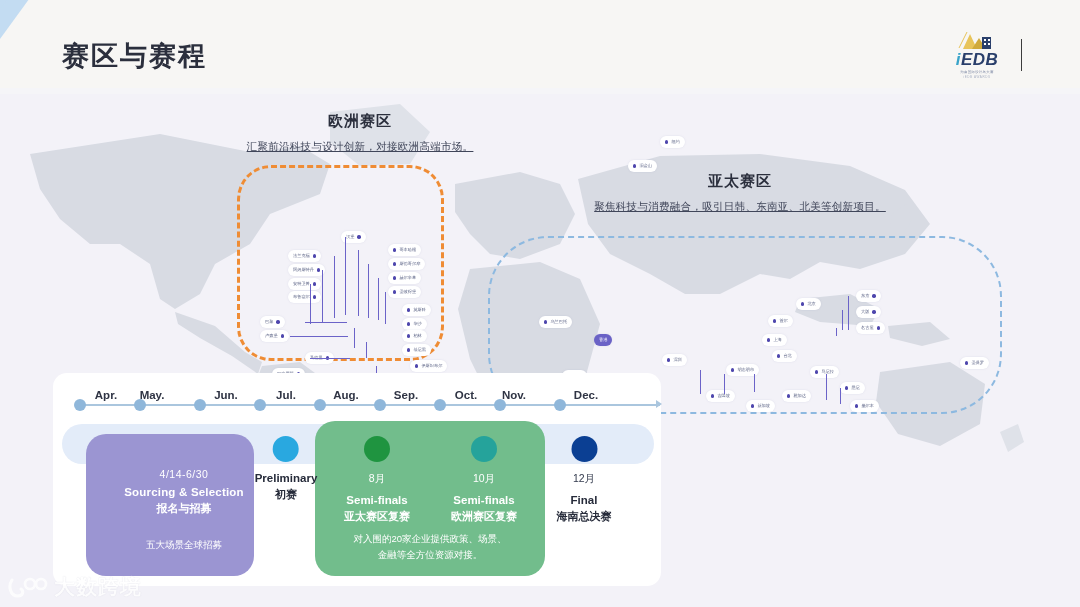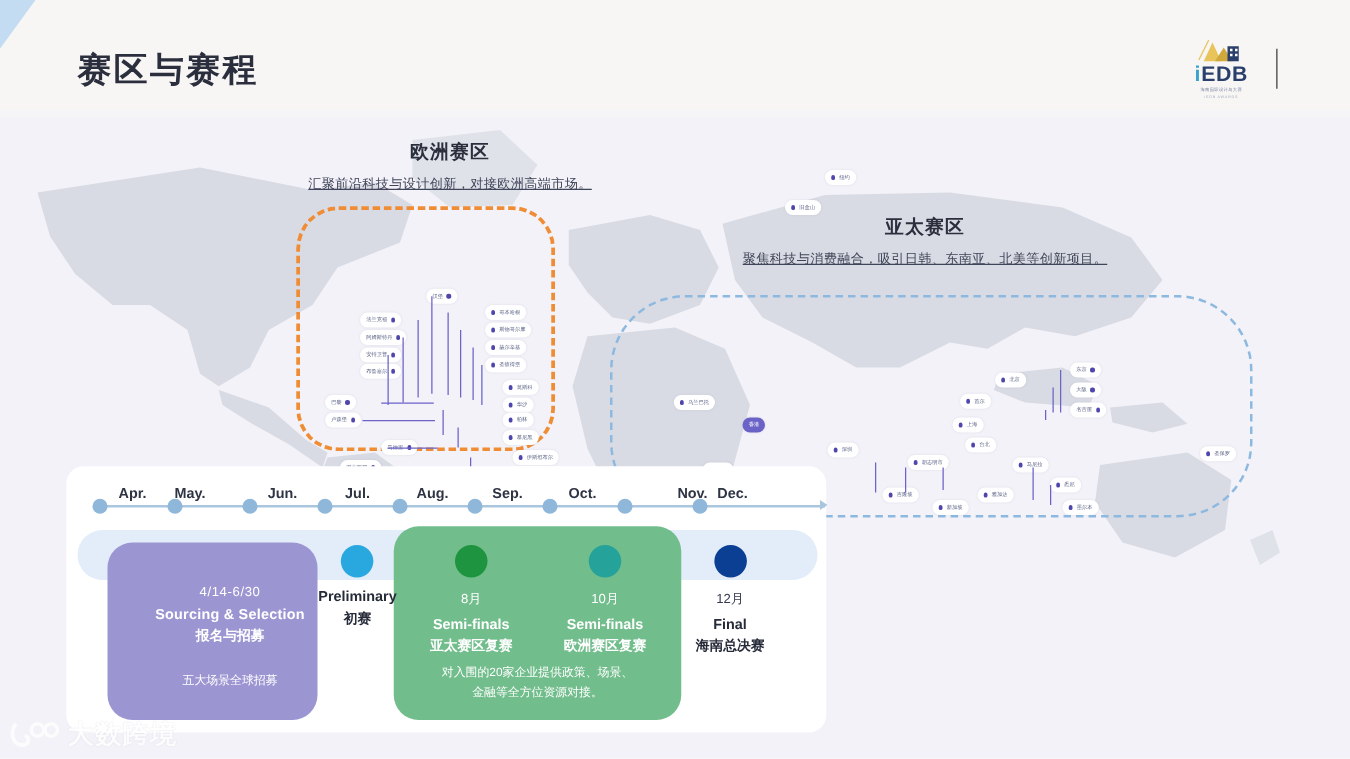--- a/index.html
+++ b/index.html
@@ -41,21 +41,21 @@
   }
 
   .logo-wrap {
     position: absolute; right: 58px; top: 30px;
     display: flex; align-items: center; gap: 13px;
   }
   .iedb { display: flex; flex-direction: column; align-items: center; width: 62px; }
   .iedb-mark { width: 40px; height: 20px; position: relative; }
   .iedb-text {
     font-size: 17px; font-weight: 700; letter-spacing: .5px;
-    color: #2a3f6b; line-height: 1; margin-top: 1px;
+    color: #2a3f6b; line-height: 1; margin-top: 1px; font-style: italic;
   }
   .iedb-text .i { color: #39a4c9; }
   .iedb-sub { font-size: 3.4px; color: #7b86a3; letter-spacing: .3px; margin-top: 2px; }
   .iedb-sub2 { font-size: 3px; color: #a8b0c3; letter-spacing: .6px; margin-top: 1px; }
   .logo-div { width: 1px; height: 32px; background: #3c3c3c; }
   .pnp { display: flex; flex-direction: column; align-items: center; }
   .pnp-en { font-size: 13.5px; font-weight: 700; color: #2b2b2b; letter-spacing: -.2px; line-height: 1.1; }
   .pnp-en .sm { font-size: 9.5px; }
   .pnp-en .ch { color: #8a8a8a; font-weight: 700; }
   .pnp-cn { font-size: 12.5px; font-weight: 700; color: #2b2b2b; letter-spacing: 2px; margin-top: 2px; }
@@ -451,21 +451,21 @@
       <div class="month" style="left: 226px;">Jun.</div>
       <div class="tick" style="left: 254px;"></div>
       <div class="month" style="left: 286px;">Jul.</div>
       <div class="tick" style="left: 314px;"></div>
       <div class="month" style="left: 346px;">Aug.</div>
       <div class="tick" style="left: 374px;"></div>
       <div class="month" style="left: 406px;">Sep.</div>
       <div class="tick" style="left: 434px;"></div>
       <div class="month" style="left: 466px;">Oct.</div>
       <div class="tick" style="left: 494px;"></div>
-      <div class="month" style="left: 554px;">Nov.</div>
+      <div class="month" style="left: 514px;">Nov.</div>
       <div class="tick" style="left: 554px;"></div>
       <div class="month" style="left: 586px;">Dec.</div>
     </div>
 
   <div class="card purple"></div>
   <div class="card green"></div>
 
   <div class="card-txt" style="left:86px; top:468px; width:196px;">
     <div class="c-date">4/14-6/30</div>
     <div class="c-en">Sourcing &amp; Selection</div>

